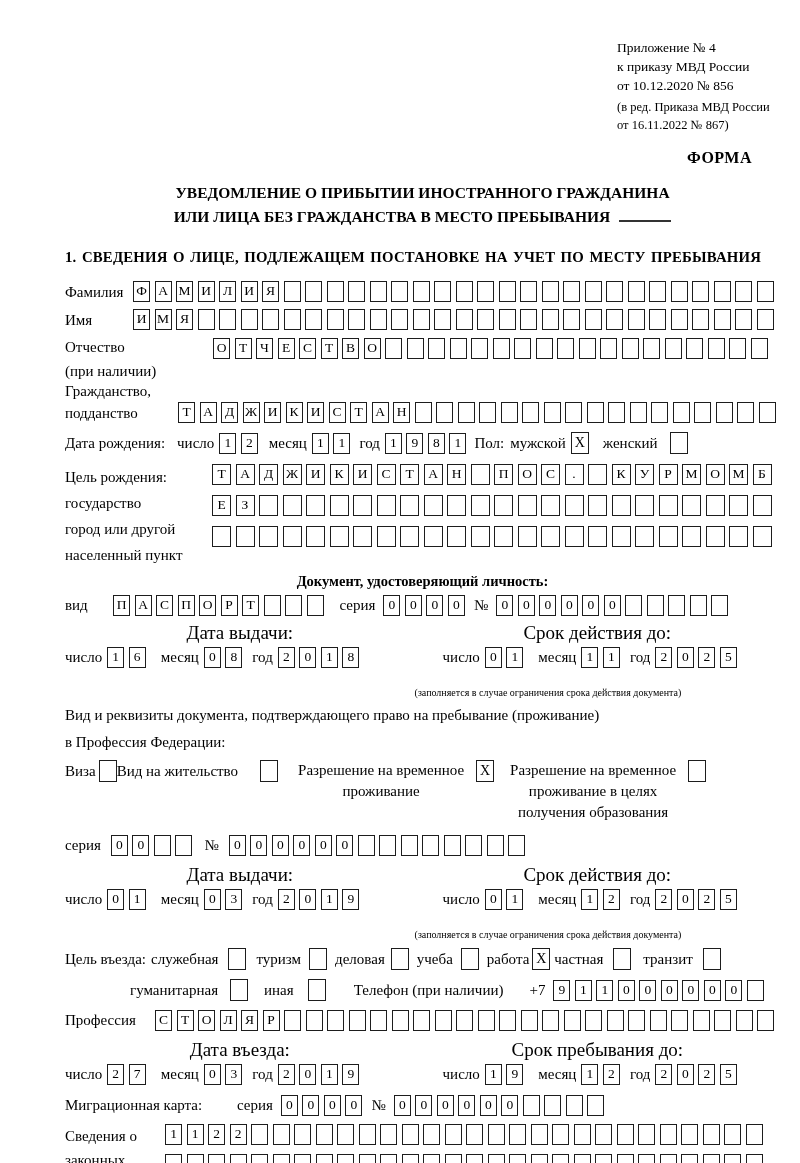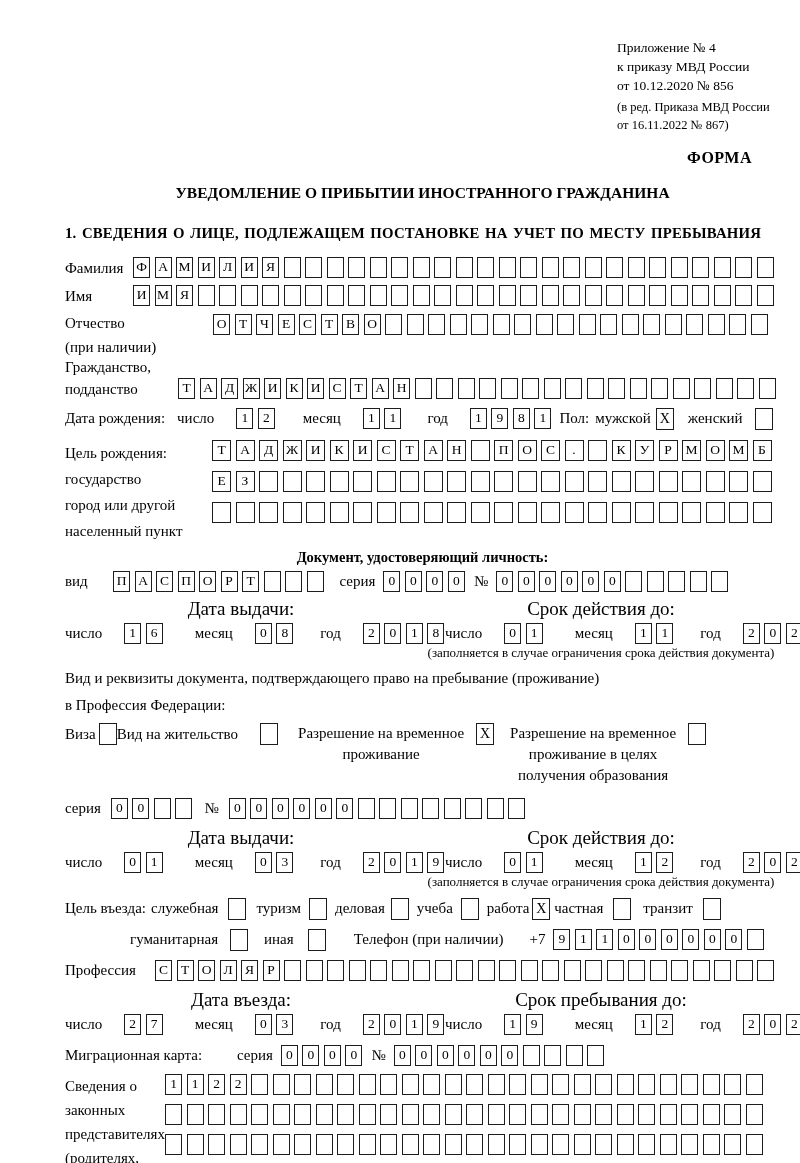--- a/index.html
+++ b/index.html
@@ -23,26 +23,26 @@
     display: inline-block; width: 17px; height: 21px; border: 1.7px solid #1d1d1d;
     text-align: center; line-height: 18px; font-size: 13.5px; background: #fff; flex: 0 0 auto;
   }
   .cells.wide .cell { width: 19px; }
   .checkbox {
     display: inline-block; width: 18px; height: 22px; border: 1.7px solid #1d1d1d;
     text-align: center; line-height: 19px; font-size: 14px; vertical-align: top; flex: 0 0 auto;
   }
   .frow { display: flex; align-items: flex-start; }
   .frow .lblcol { flex: 0 0 auto; }
-  .dategrp { display: inline-flex; align-items: center; gap: 22px; }
+  .dategrp { display: inline-flex; align-items: center; gap: 5px; }
   .twocol { display: flex; }
   .col-l { width: 352px; }
   .col-r { width: 368px; }
   .col-head { text-align: center; font-size: 19px; margin-bottom: 3px; }
-  .note { font-size: 13px; text-align: center; margin-top: 1px; }
+  .note { font-size: 10px; text-align: left; margin-top: 19px; }
   .doc-head { text-align: center; font-weight: bold; font-size: 14.5px; }
   .stack { font-size: 15px; line-height: 21px; text-align: center; }
   .mllbl { line-height: 26px; font-size: 15px; }
 </style>
 </head>
 <body>
 
 <div class="page">
 
   <div class="annex">
@@ -50,20 +50,23 @@
     <div>к приказу МВД России</div>
     <div>от 10.12.2020 № 856</div>
     <div class="small gap">(в ред. Приказа МВД России</div>
     <div class="small">от 16.11.2022 № 867)</div>
   </div>
 
   <div class="forma">ФОРМА</div>
 
   <div class="title">
     <div>УВЕДОМЛЕНИЕ О ПРИБЫТИИ ИНОСТРАННОГО ГРАЖДАНИНА</div>
+    <div>
+      <span>ИЛИ ЛИЦА БЕЗ ГРАЖДАНСТВА В МЕСТО ПРЕБЫВАНИЯ</span><span class="title-underline"></span>
+    </div>
   </div>
 
   <div class="section-title">1. СВЕДЕНИЯ О ЛИЦЕ, ПОДЛЕЖАЩЕМ ПОСТАНОВКЕ НА УЧЕТ ПО МЕСТУ ПРЕБЫВАНИЯ</div>
 
   <div class="frow" style="margin-top:15px;">
     <span class="lbl lblcol" style="width:68px;padding-top:2px;">Фамилия</span>
     <span class="cells">
         <span class="cell">Ф</span>
         <span class="cell">А</span>
         <span class="cell">М</span>

